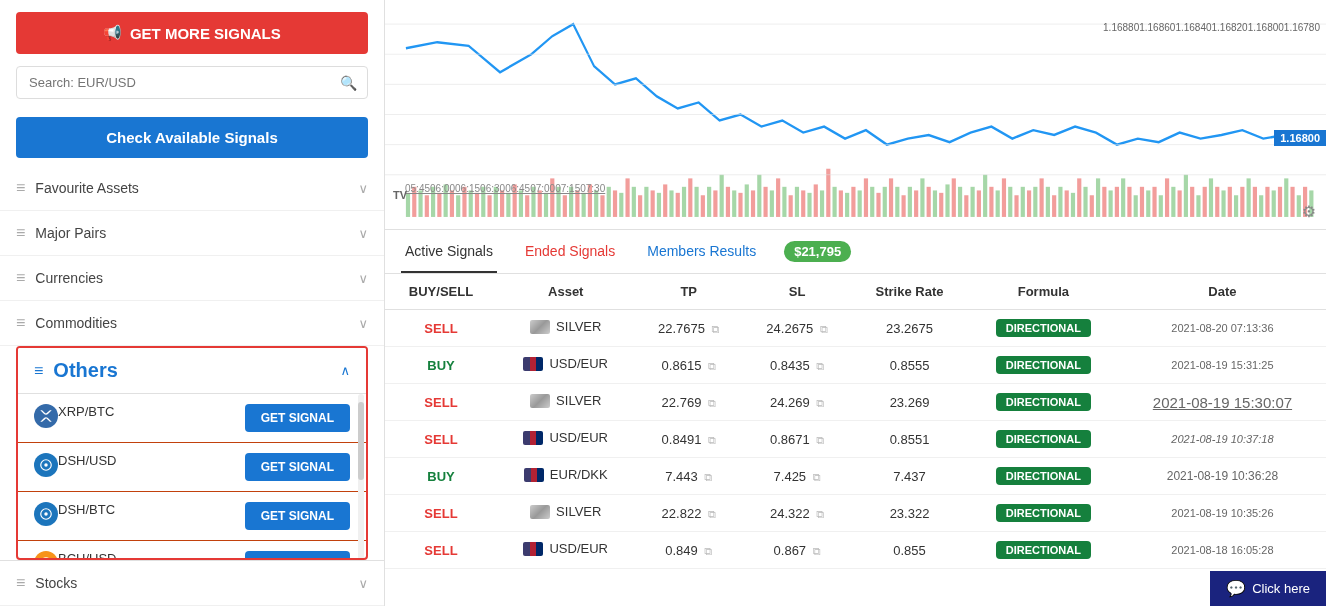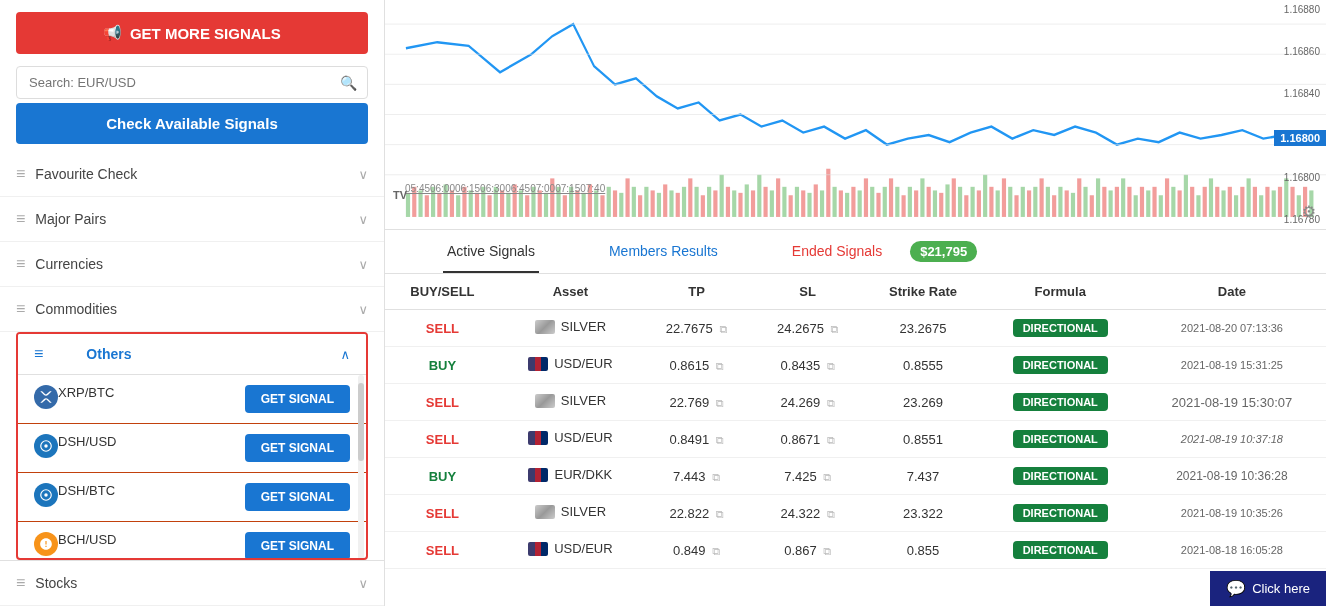--- a/index.html
+++ b/index.html
@@ -24,21 +24,21 @@
       border-radius: 4px;
       font-size: 15px;
       font-weight: bold;
       cursor: pointer;
       display: flex;
       align-items: center;
       justify-content: center;
       gap: 8px;
     }
     .search-wrap {
-      margin: 4px 16px 0;
+      margin: 4px 16px 14px;
       position: relative;
     }
     .search-input {
       width: 100%;
       border: 1px solid #ddd;
       border-radius: 4px;
       padding: 8px 36px 8px 12px;
       font-size: 13px;
       color: #555;
       outline: none;
@@ -86,21 +86,21 @@
     }
     .others-header {
       display: flex;
       align-items: center;
       padding: 11px 16px;
       background: #fff;
       cursor: pointer;
       border-bottom: 1px solid #e0e0e0;
     }
     .others-header .nav-icon { color: #1976d2; }
-    .others-header .nav-label { color: #1976d2; font-weight: bold; font-size: 14px; margin-left: 33px; }
+    .others-header .nav-label { color: #1976d2; font-weight: bold; font-size: 20px; }
     .others-header .nav-chevron { color: #1976d2; }
 
     .asset-list {
       max-height: 220px;
       overflow-y: auto;
       position: relative;
     }
     .asset-row {
       display: flex;
       align-items: flex-start;
@@ -179,24 +179,24 @@
       top: 130px;
       background: #1976d2;
       color: #fff;
       font-size: 11px;
       font-weight: bold;
       padding: 2px 6px;
     }
     .price-axis {
       position: absolute;
       right: 6px;
-      top: 0;
+      top: 18px;
       height: 100%;
       display: flex;
-      flex-direction: column;
+      flex-direction: row;
       justify-content: space-between;
       padding: 4px 0;
     }
     .chart-settings-icon {
       position: absolute;
       bottom: 8px;
       right: 10px;
       color: #888;
       font-size: 16px;
       cursor: pointer;
@@ -219,21 +219,20 @@
       border-bottom: 1px solid #e0e0e0;
       gap: 24px;
       height: 44px;
     }
     .tab {
       padding: 12px 4px;
       font-size: 14px;
       cursor: pointer;
       border-bottom: 2px solid transparent;
       color: #555;
-      margin-left: 42px;
     }
     .tab.active {
       color: #333;
       border-bottom: 2px solid #333;
       font-weight: 500;
     }
     .tab-ended { color: #e53935; font-size: 14px; cursor: pointer; }
     .tab-members { color: #1976d2; font-size: 14px; cursor: pointer; }
     .members-badge {
       background: #4caf50;
@@ -336,21 +335,21 @@
     <input class="search-input" type="text" placeholder="Search: EUR/USD" style="">
     <span class="search-icon">🔍</span>
   </div>
 
   <button class="btn-check-signals">
     <span>Check Available Signals</span>
   </button>
 
   <div class="nav-item">
     <span class="nav-icon">≡</span>
-    <span class="nav-label">Favourite Check</span>
+    <span class="nav-label">Favourite Assets</span>
     <span class="nav-chevron">∨</span>
   </div>
   <div class="nav-item">
     <span class="nav-icon">≡</span>
     <span class="nav-label">Major Pairs</span>
     <span class="nav-chevron">∨</span>
   </div>
   <div class="nav-item">
     <span class="nav-icon">≡</span>
     <span class="nav-label">Currencies</span>
@@ -590,41 +589,41 @@
 
     
     <div style="position:absolute; bottom:35px; left:0; right:60px; display:flex; justify-content:flex-start; padding:0 20px; font-size:10px; color:#888;text-decoration:underline;">
       <span>05:45</span>
       <span>06:00</span>
       <span>06:15</span>
       <span>06:30</span>
       <span>06:45</span>
       <span>07:00</span>
       <span>07:15</span>
-      <span>07:40</span>
+      <span>07:30</span>
     </div>
 
     
     <div class="price-axis" style="right:6px; font-size:10px; color:#666;">
       <span>1.16880</span>
       <span>1.16860</span>
       <span>1.16840</span>
       <span>1.16820</span>
       <span>1.16800</span>
       <span>1.16780</span>
     </div>
     <div class="price-label">1.16800</div>
     <div class="tradingview-logo">TV</div>
     <span class="chart-settings-icon">⚙</span>
   </div>
 
   <div class="tabs-bar">
     <div class="tab active">Active Signals</div>
+    <div class="tab tab-ended">Ended Signals</div>
     <div class="tab tab-members">Members Results</div>
-    <div class="tab tab-ended">Ended Signals</div>
     <span class="members-badge">$21,795</span>
   </div>
 
   <div class="table-wrap">
     <table>
       <thead>
         <tr>
           <th>BUY/SELL</th>
           <th>Asset</th>
           <th>TP</th>
@@ -653,21 +652,21 @@
     <td><span class="badge-directional">DIRECTIONAL</span></td>
     <td style="font-size:11px;color:#666;">2021-08-19 15:31:25</td>
   </tr>
           <tr>
     <td><span class="badge-sell">SELL</span></td>
     <td><span class="asset-flag"><span class="silver-icon"></span> SILVER</span></td>
     <td>22.769 <span class="copy-icon">⧉</span></td>
     <td>24.269 <span class="copy-icon">⧉</span></td>
     <td>23.269</td>
     <td><span class="badge-directional">DIRECTIONAL</span></td>
-    <td style="font-size:13px;color:#666;">2021-08-19 15:30:07</td>
+    <td style="font-size:15px;color:#666;text-decoration:underline;">2021-08-19 15:30:07</td>
   </tr>
           <tr>
     <td><span class="badge-sell">SELL</span></td>
     <td><span class="asset-flag"><span class="usdeur-flag"></span> USD/EUR</span></td>
     <td>0.8491 <span class="copy-icon">⧉</span></td>
     <td>0.8671 <span class="copy-icon">⧉</span></td>
     <td>0.8551</td>
     <td><span class="badge-directional">DIRECTIONAL</span></td>
     <td style="font-size:11px;color:#666;font-style:italic;">2021-08-19 10:37:18</td>
   </tr>

